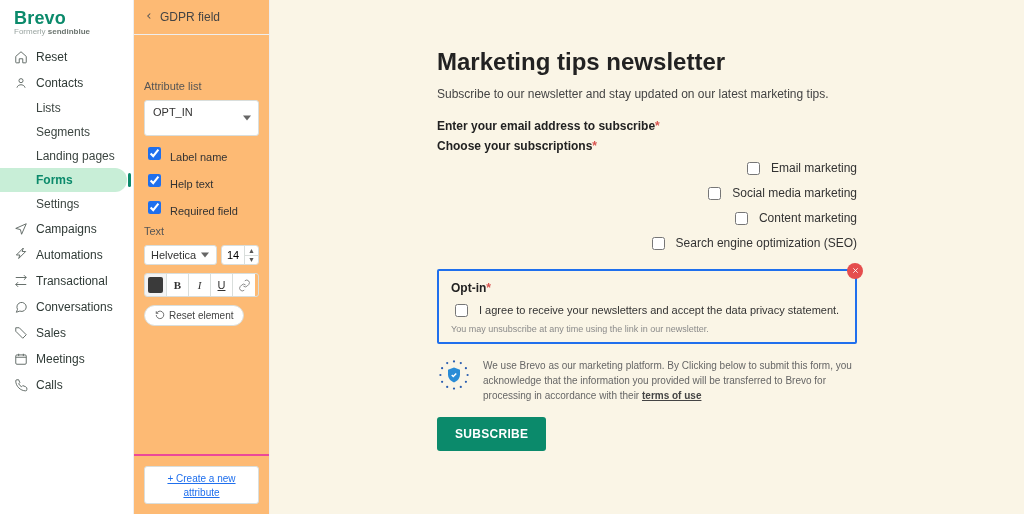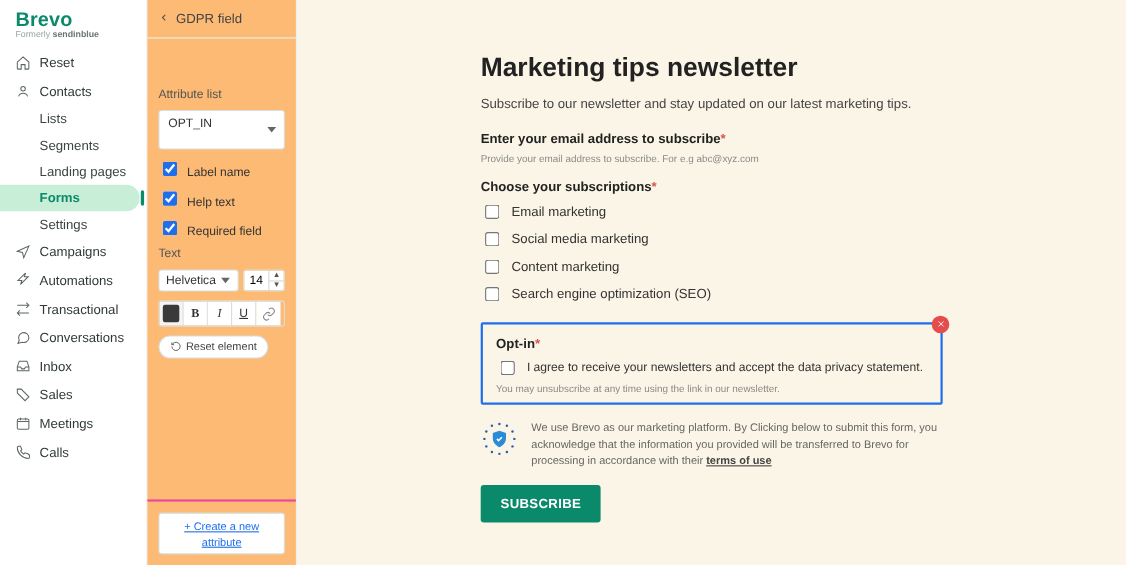--- a/index.html
+++ b/index.html
@@ -56,21 +56,21 @@
   .canvas { flex:1; background:#faf5e6; padding:48px 0 0 0; overflow:auto; display:flex; justify-content:center; position:relative; }
   .canvas::-webkit-scrollbar { width:10px; }
   .canvas::-webkit-scrollbar-thumb { background:#c9c9c9; border-radius:5px; }
   .form-area { width:420px; }
   .form-area h1 { font-size:24px; font-weight:700; color:#222; margin:0 0 10px 0; }
   .desc { font-size:12px; color:#444; line-height:1.4; margin-bottom:16px; }
   .flabel { font-size:12px; font-weight:700; color:#222; margin-bottom:6px; }
   .req-star { color:#d9534f; }
   .email-input { width:100%; max-width:250px; border:1px solid #d9dedc; border-radius:3px; padding:6px 8px; font-size:11px; color:#999; background:#fff; }
   .help-txt { font-size:9px; color:#8a8a8a; margin:4px 0 14px 0; }
-  .check-list { display:flex; flex-direction:column; gap:6px; margin-top:6px; margin-bottom:16px; }
+  .check-list { display:flex; flex-direction:column; gap:6px; margin-top:6px; margin-bottom:16px;align-items:flex-end; }
   .cl-item { display:flex; align-items:center; gap:8px; font-size:12px; color:#333; }
   .cl-item input { width:13px; height:13px; accent-color:#1f6fed; }
   .optin-block { border:2px solid #1f6fed; border-radius:2px; padding:10px 12px 8px 12px; position:relative; margin-bottom:14px; }
   .optin-del { position:absolute; right:-8px; top:-8px; width:16px; height:16px; border-radius:50%; background:#e54d4d; display:flex; align-items:center; justify-content:center; cursor:pointer; }
   .optin-del svg { width:9px; height:9px; stroke:#fff; stroke-width:2.2; }
   .optin-title { font-size:12px; font-weight:700; color:#222; margin-bottom:8px; }
   .optin-check { display:flex; gap:8px; font-size:11px; color:#333; line-height:1.4; }
   .optin-check input { margin-top:1px; width:13px; height:13px; accent-color:#1f6fed; }
   .gdpr-row { display:flex; gap:12px; align-items:flex-start; margin-bottom:14px; }
   .gdpr-badge { width:34px; height:34px; flex:0 0 34px; position:relative; display:flex; align-items:center; justify-content:center; }
@@ -140,28 +140,20 @@
     <span class="nav-icon">
         <svg viewBox="0 0 24 24">
           <path d="M21 12a8 8 0 0 1-11 7l-6 2 2-5a8 8 0 1 1 15-4z"></path>
         </svg>
       </span>
     <span>Conversations</span>
   </div>
   <div class="nav-item">
     <span class="nav-icon">
         <svg viewBox="0 0 24 24">
-          <path d="M3 13h5l2 3h4l2-3h5v6H3zM3 13l3-9h12l3 9"></path>
-        </svg>
-      </span>
-    <span>Inbox</span>
-  </div>
-  <div class="nav-item">
-    <span class="nav-icon">
-        <svg viewBox="0 0 24 24">
           <path d="M3 3h6l12 12-6 6L3 9zM7 7h.01"></path>
         </svg>
       </span>
     <span>Sales</span>
   </div>
   <div class="nav-item">
     <span class="nav-icon">
         <svg viewBox="0 0 24 24">
           <rect x="3" y="5" width="18" height="16" rx="2"></rect>
           <path d="M3 9h18M8 3v4M16 3v4"></path>
@@ -239,21 +231,20 @@
     <div class="add-attr"><a>+ Create a new attribute</a></div>
   </div>
 </div>
 
 <div class="canvas">
   <div class="form-area">
     <h1>Marketing tips newsletter</h1>
     <div class="desc">Subscribe to our newsletter and stay updated on our latest marketing tips.</div>
 
     <div class="flabel"><span>Enter your email address to subscribe</span><span class="req-star">*</span></div>
-    <div class="help-txt">Provide your email address to subscribe. For e.g abc@xyz.com</div>
 
     <div class="flabel"><span>Choose your subscriptions</span><span class="req-star">*</span></div>
     <div class="check-list">
       <label class="cl-item">
           <input type="checkbox" style="">
           <span>Email marketing</span>
         </label>
       <label class="cl-item">
           <input type="checkbox" style="">
           <span>Social media marketing</span>

